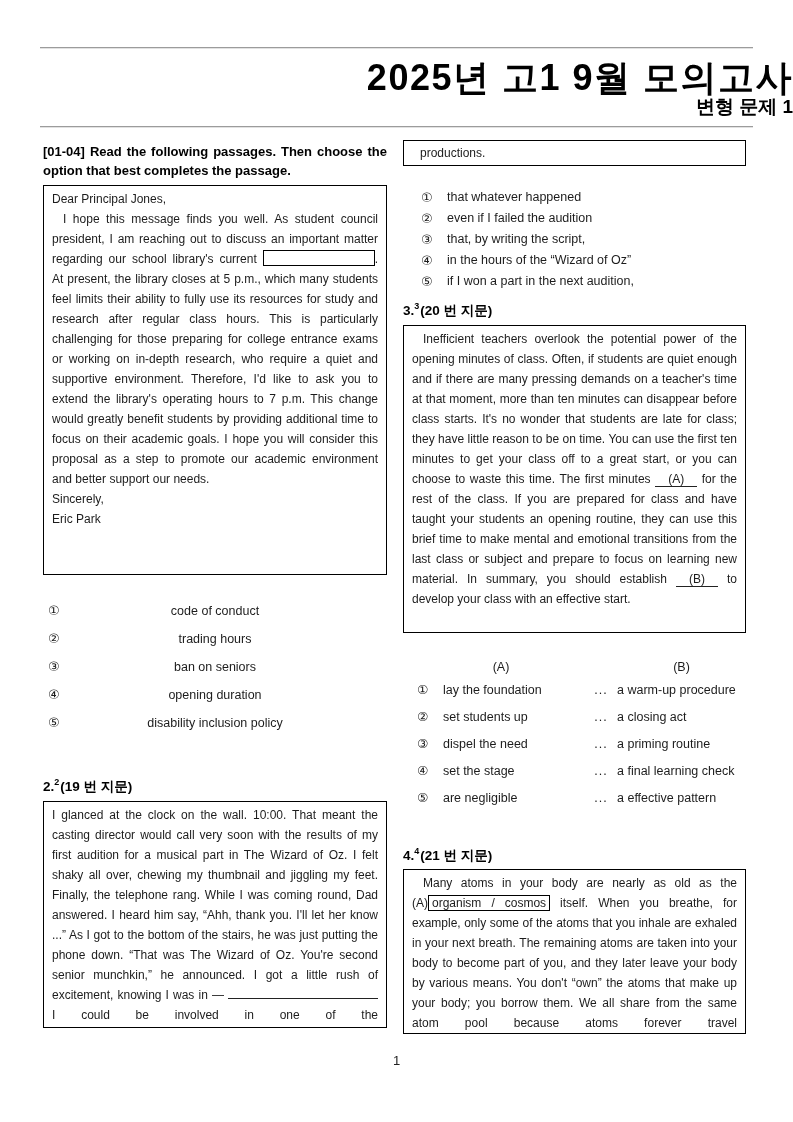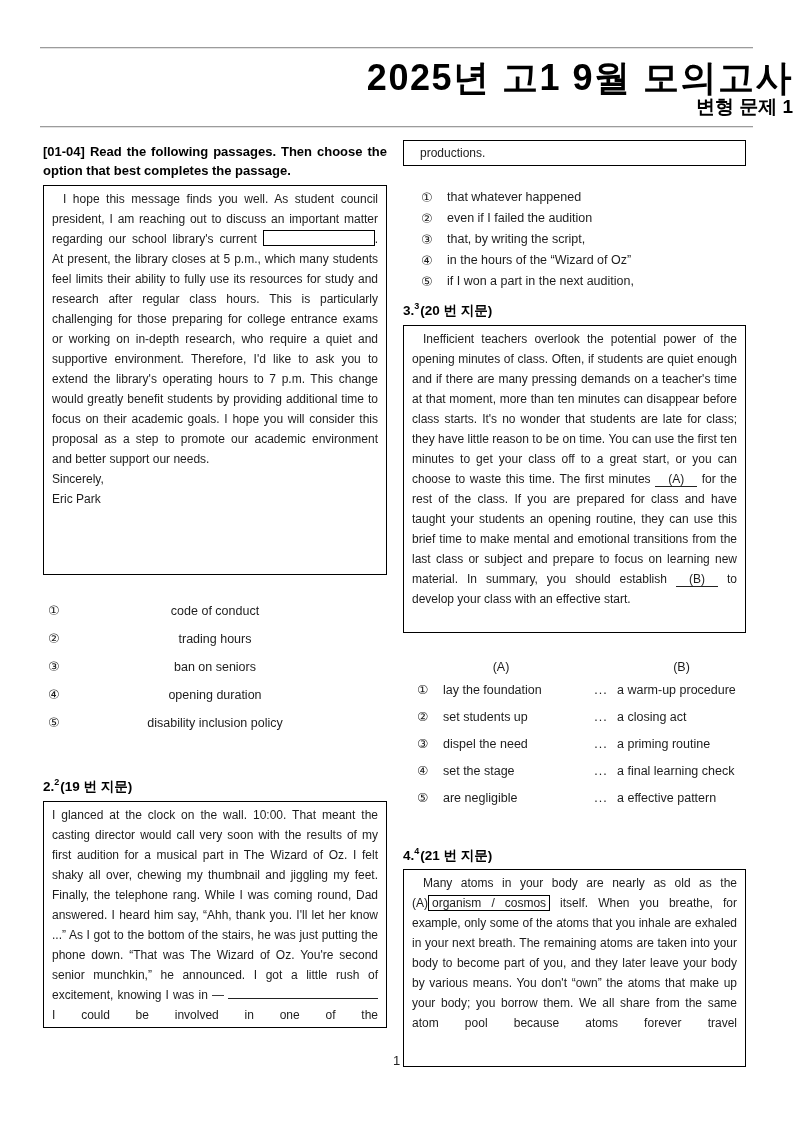--- a/index.html
+++ b/index.html
@@ -33,21 +33,21 @@
 
   .pbox { border:1.5px solid #000; padding:3px 8px 5px 8px;
           font-size:12px; line-height:20px; text-align:justify; margin-top:5px; }
   .pbox p { margin:0; }
   .pbox .indent { text-indent:11px; }
   .clip { overflow:hidden; }
   .box1 { min-height:390px; }
   .box2 { height:227px; }
   .box2b { min-height:0; padding:2px 16px; margin-top:0; }
   .box3 { min-height:308px; }
-  .box4 { height:198px; }
+  .box4 { height:165px; }
   .fill-last { text-align-last:justify; }
 
   .blank-box { display:inline-block; width:112px; height:16px;
                border:1.3px solid #000; vertical-align:-3px; }
   .blank-line { display:inline-block; width:150px; height:13px;
                 border-bottom:1.2px solid #222; }
   .ab-blank { border-bottom:1.2px solid #222; padding:0 13px; white-space:nowrap; }
   .choice-box { border:1.2px solid #000; padding:0 3px; white-space:nowrap; }
 
   .opts1 { margin-top:22px; font-size:12.5px; }
@@ -77,20 +77,21 @@
 <div class="title">2025년 고1 9월 모의고사</div>
 <div class="subtitle">변형 문제 1</div>
 <div class="rule rule-bottom"></div>
 
 <div class="col col-left">
 
   <div class="instructions">[01-04] Read the following passages. Then choose the option that best completes the passage.</div>
 
 
   <div class="pbox box1">
+    <p>Dear Principal Jones,</p>
     <p class="indent"><span>I hope this message finds you well. As student council president, I am reaching out to discuss an important matter regarding our school library's current </span><span class="blank-box"></span><span>. At present, the library closes at 5 p.m., which many students feel limits their ability to fully use its resources for study and research after regular class hours. This is particularly challenging for those preparing for college entrance exams or working on in-depth research, who require a quiet and supportive environment. Therefore, I'd like to ask you to extend the library's operating hours to 7 p.m. This change would greatly benefit students by providing additional time to focus on their academic goals. I hope you will consider this proposal as a step to promote our academic environment and better support our needs.</span></p>
     <p>Sincerely,</p>
     <p>Eric Park</p>
   </div>
 
   <div class="opts1">
     <div class="opt-c">
         <span class="mk">①</span>
         <span class="ct">code of conduct</span>
       </div>

